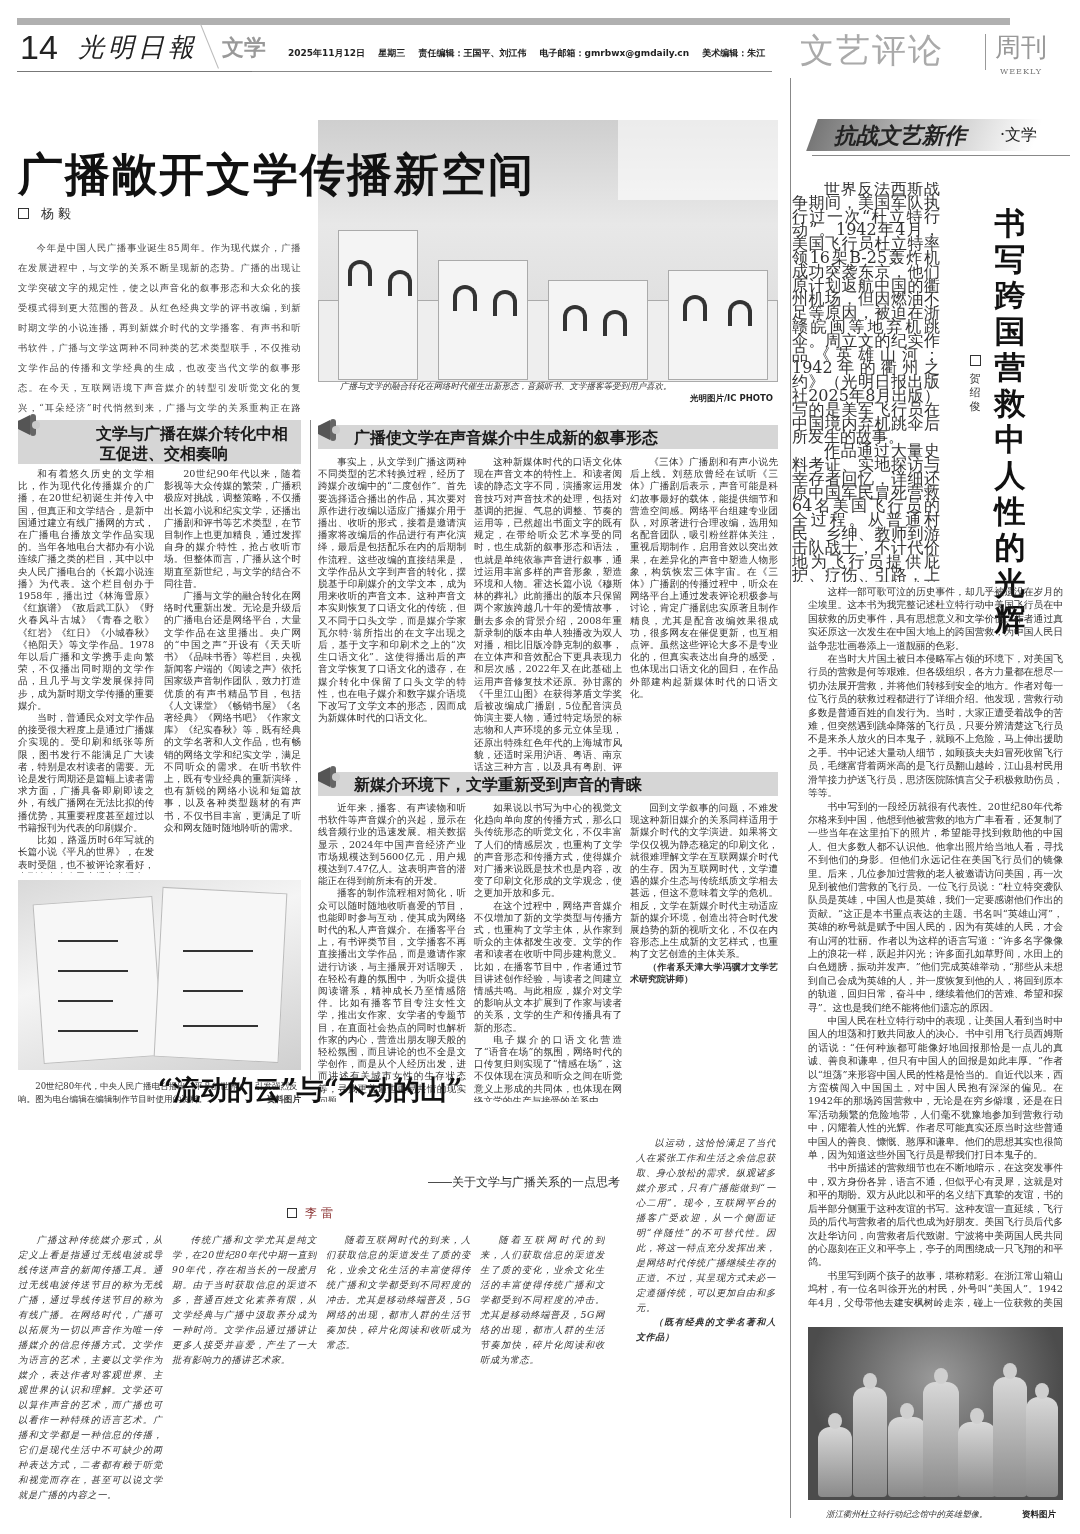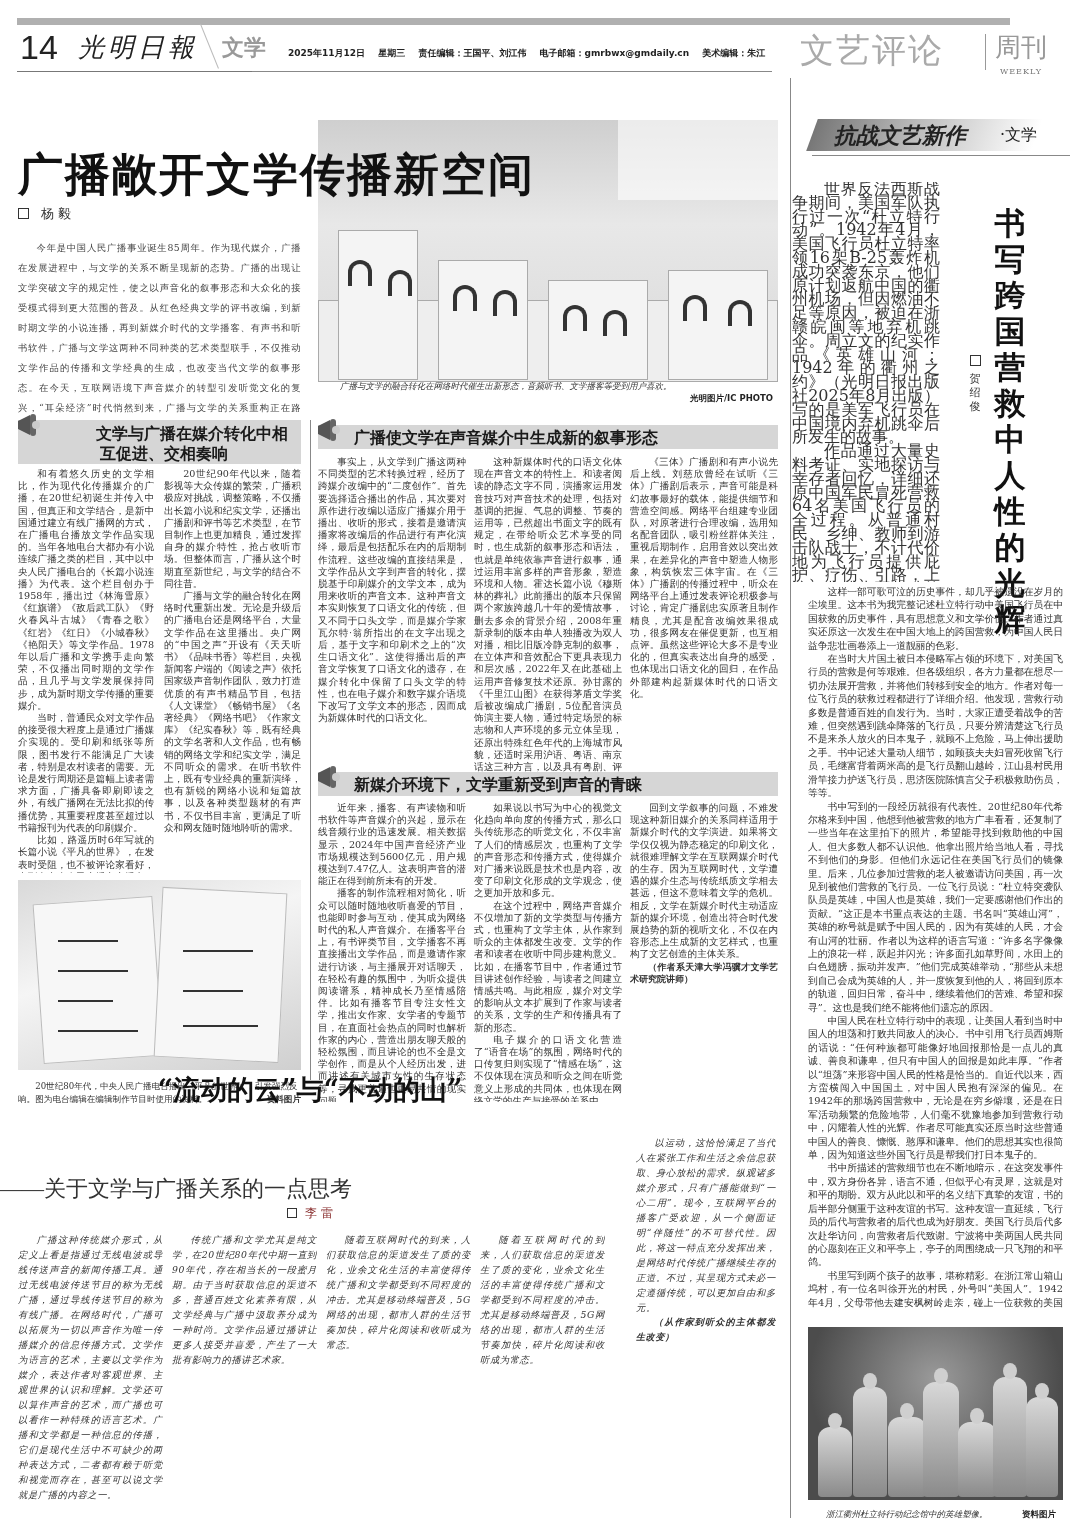--- a/index.html
+++ b/index.html
@@ -43,21 +43,21 @@
   .col p { text-indent: 2em; }
   .col .sig { font-family: "DejaVu Sans", sans-serif; font-weight: bold; font-size: 9px; text-indent: 2em; }
 
   .photo-notes { position: absolute; left: 18px; top: 880px; width: 283px; height: 190px; background: linear-gradient(160deg, #d9d9d9, #f5f5f5 40%, #cfcfcf); overflow: hidden; }
   .photo-notes .page { position: absolute; background: #f7f7f7; border: 1px solid #bbb; }
   .photo-notes .scribble { position: absolute; height: 1.5px; background: #333; }
   .caption-notes { position: absolute; left: 18px; top: 1080px; width: 283px; font-size: 8.6px; line-height: 13px; color: #333; text-indent: 2em; }
   .caption-notes .credit { font-family: "DejaVu Sans", sans-serif; font-weight: bold; float: right; }
 
   .feature-title { position: absolute; left: 0; top: 1072px; width: 620px; text-align: center; font-family: "DejaVu Serif", serif; font-weight: bold; font-size: 27px; color: #111; }
-  .feature-sub { position: absolute; left: 0; top: 1174px; width: 620px; text-align: left; font-family: Liberation Serif, serif; font-size: 22px; color: #333; }
+  .feature-sub { position: absolute; left: 0; top: 1174px; width: 620px; text-align: right; font-family: Liberation Sans, sans-serif; font-size: 12px; color: #333; }
   .feature-byline { position: absolute; left: 0; top: 1205px; width: 620px; text-align: center; font-size: 12px; color: #7f1d1d; }
   .feature-byline .box { display: inline-block; width: 10px; height: 10px; border: 1px solid #333; margin-right: 8px; vertical-align: -1px; }
 
   .col-b { font-size: 9.3px; line-height: 15px; letter-spacing: 0.6px; font-style: italic; }
 
   .banner { position: absolute; left: 812px; top: 113px; width: 258px; height: 42px; }
   .banner .bg { position: absolute; left: 0; top: 6px; width: 250px; height: 32px; background: linear-gradient(90deg, #777 0%, #bbb 40%, #fff 90%); transform: skewX(-20deg); }
   .banner .t { position: absolute; left: 22px; top: 8px; font-family: "DejaVu Sans", sans-serif; font-weight: bold; font-style: italic; font-size: 22px; color: #222; text-align: center; }
   .banner .s { position: absolute; left: 188px; top: 12px; font-family: "DejaVu Serif", serif; font-size: 16px; color: #222; }
   .banner .rule { position: absolute; left: 0; top: 42px; width: 258px; height: 1px; background: #888; }
@@ -205,21 +205,21 @@
   <p>传统广播和文学尤其是纯文学，在20世纪80年代中期一直到90年代，存在相当长的一段蜜月期。由于当时获取信息的渠道不多，普通百姓文化素养有限，从文学经典与广播中汲取养分成为一种时尚。文学作品通过播讲让更多人接受并喜爱，产生了一大批有影响力的播讲艺术家。</p>
 </div>
 <div class="col col-b" style="left:326px;top:1232px;width:145px;height:295px;">
   <p>随着互联网时代的到来，人们获取信息的渠道发生了质的变化，业余文化生活的丰富使得传统广播和文学都受到不同程度的冲击。尤其是移动终端普及，5G网络的出现，都市人群的生活节奏加快，碎片化阅读和收听成为常态。</p>
 </div>
 <div class="col col-b" style="left:480px;top:1232px;width:125px;height:295px;">
   <p>随着互联网时代的到来，人们获取信息的渠道发生了质的变化，业余文化生活的丰富使得传统广播和文学都受到不同程度的冲击。尤其是移动终端普及，5G网络的出现，都市人群的生活节奏加快，碎片化阅读和收听成为常态。</p>
 </div>
 <div class="col col-b" style="left:636px;top:1135px;width:140px;height:392px;">
   <p>以运动，这恰恰满足了当代人在紧张工作和生活之余信息获取、身心放松的需求。纵观诸多媒介形式，只有广播能做到“一心二用”。现今，互联网平台的播客广受欢迎，从一个侧面证明“伴随性”的不可替代性。因此，将这一特点充分发挥出来，是网络时代传统广播继续生存的正道。不过，其呈现方式未必一定遵循传统，可以更加自由和多元。</p>
-  <p class="sig">（从作家到听众的主体都发生改变）</p>
+  <p class="sig">（既有经典的文学名著和人文作品）</p>
 </div>
 
 <div class="vrule" style="left:790px;top:78px;height:1440px;"></div>
 
 <div class="banner">
   <div class="bg"></div>
   <div class="t">抗战文艺新作</div>
   <div class="s">·文学</div>
   <div class="rule"></div>
 </div>

